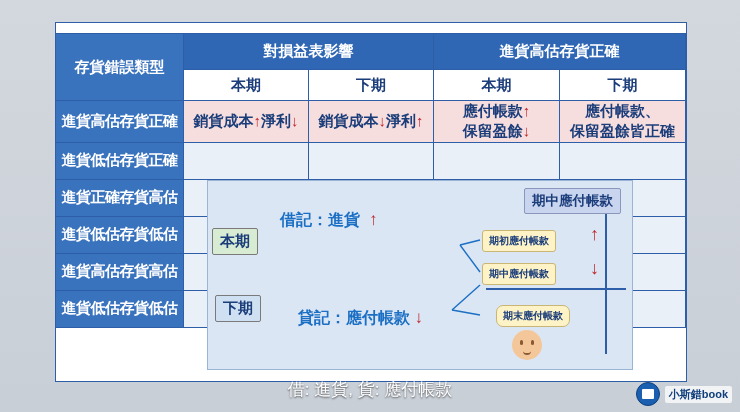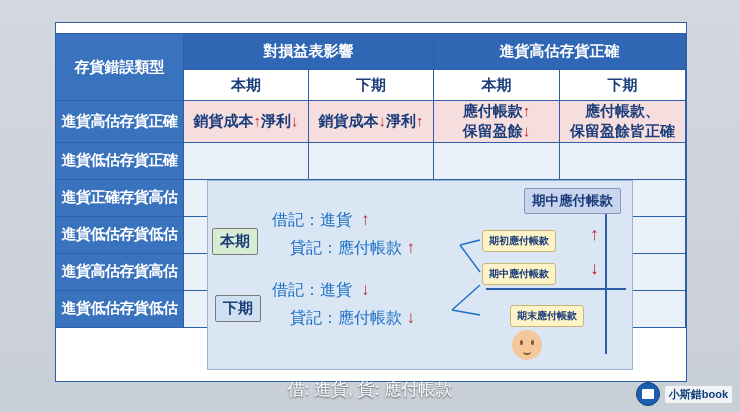--- a/index.html
+++ b/index.html
@@ -126,23 +126,24 @@
     left: 524px; top: 188px;
     background: #c9d4ee;
     font-size: 13.5px;
     color: #1b3d7a;
     border: 1px solid #8a96bb;
   }
 
   .je {
     position: absolute;
     color: #1b6fc4;
-    font-weight: normal;
+    font-weight: bold;
     font-size: 16px;
     white-space: nowrap;
+    margin-left: 8px;
   }
   #je1a { left: 272px; top: 210px; }
   #je1b { left: 290px; top: 238px; }
   #je2a { left: 272px; top: 280px; }
   #je2b { left: 290px; top: 308px; }
   .je .ar-up { color: #c0272d; font-size: 17px; }
   .je .ar-dn { color: #c0272d; font-size: 17px; }
 
   .ybox {
     position: absolute;
@@ -150,21 +151,21 @@
     border: 1px solid #c9b574;
     border-radius: 3px;
     font-size: 10px;
     font-weight: bold;
     color: #1b3d7a;
     padding: 3px 6px;
     white-space: nowrap;
   }
   #yb1 { left: 482px; top: 230px; }
   #yb2 { left: 482px; top: 263px; }
-  #yb3 { left: 510px; top: 305px; }
+  #yb3 { left: 496px; top: 305px; border-radius: 7px; }
 
   .sidearrow {
     position: absolute;
     color: #c0272d;
     font-weight: bold;
     font-size: 18px;
   }
   #sa1 { left: 590px; top: 224px; }
   #sa2 { left: 590px; top: 258px; }
 
@@ -311,22 +312,20 @@
   <div id="overlay"></div>
 
   <div id="ov-vline"></div>
   <div id="ov-divider-h"></div>
 
   <div class="badge" id="badge-current">本期</div>
   <div class="badge" id="badge-next">下期</div>
   <div class="badge" id="badge-next-ap">期中應付帳款</div>
 
   <div class="je" id="je1a">借記：進貨&nbsp;&nbsp;<span class="ar-up">↑</span></div>
-  <div class="je" id="je1b">貸記：應付帳款&nbsp;<span class="ar-up">↑</span></div>
-  <div class="je" id="je2a">借記：進貨&nbsp;&nbsp;<span class="ar-dn">↓</span></div>
   <div class="je" id="je2b">貸記：應付帳款&nbsp;<span class="ar-dn">↓</span></div>
 
   <div class="ybox" id="yb1">期初應付帳款</div>
   <div class="ybox" id="yb2">期中應付帳款</div>
   <div class="ybox" id="yb3">期末應付帳款</div>
 
   <div class="sidearrow" id="sa1">↑</div>
   <div class="sidearrow" id="sa2">↓</div>
 
   <svg class="connector">

